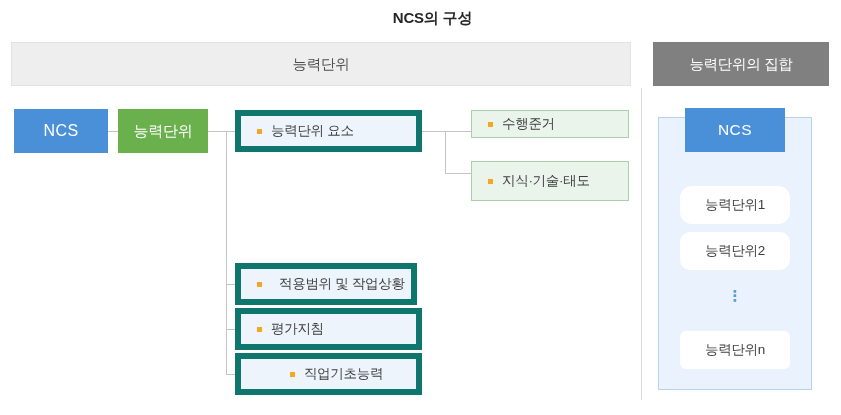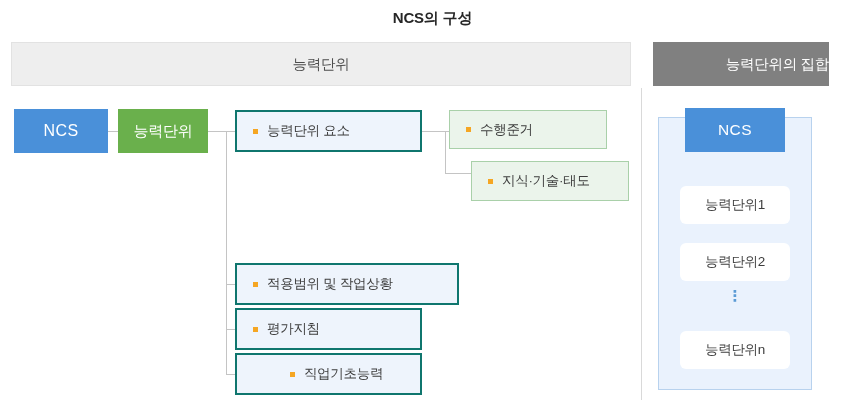--- a/index.html
+++ b/index.html
@@ -56,21 +56,21 @@
   .header-right {
     position: absolute;
     left: 653px;
     top: 42px;
     width: 176px;
     height: 44px;
     background: #808080;
     box-sizing: border-box;
     display: flex;
     align-items: center;
-    justify-content: flex-end;
+    justify-content: center;
   }
   .header-right span {
     font-size: 14.5px;
     color: #ffffff;
     letter-spacing: -0.3px;
   }
 
   
   .panel-divider {
     position: absolute;
@@ -124,32 +124,32 @@
   }
   .leaf .bullet {
     width: 5px;
     height: 5px;
     background: #f5a623;
     margin-right: 9px;
     flex: 0 0 auto;
   }
   .leaf.blue {
     background: #eef4fc;
-    border: 2px solid #0f766e;
+    border: 6px solid #0f766e;
   }
   .leaf.green {
     background: #ebf4eb;
     border: 1px solid #a9d0a9;
   }
 
   .leaf-element   { left: 235px; top: 110px; width: 187px; height: 42px; }
-  .leaf-scope     { left: 235px; top: 263px; width: 224px; height: 42px; }
+  .leaf-scope     { left: 235px; top: 263px; width: 182px; height: 42px; gap: 8px; }
   .leaf-guide     { left: 235px; top: 308px; width: 187px; height: 42px; }
   .leaf-basic     { left: 235px; top: 353px; width: 187px; height: 42px; justify-content: center; }
-  .leaf-criteria  { left: 449px; top: 110px; width: 158px; height: 39px; }
+  .leaf-criteria  { left: 471px; top: 110px; width: 158px; height: 28px; }
   .leaf-kst       { left: 471px; top: 153px; width: 158px; height: 40px; margin-top: 8px; }
 
   
   .conn {
     position: absolute;
     background: #c4c4c4;
   }
   .conn.h { height: 1px; }
   .conn.v { width: 1px; }
 
@@ -202,22 +202,22 @@
     height: 38px;
     background: #ffffff;
     border-radius: 6px;
     display: flex;
     align-items: center;
     justify-content: center;
     font-size: 13.5px;
     color: #3d3d3d;
     letter-spacing: -0.3px;
   }
-  .agg-item-1 { top: 186px; }
-  .agg-item-2 { top: 243px; }
+  .agg-item-1 { top: 186px; border-radius: 12px; }
+  .agg-item-2 { top: 232px; border-radius: 10px; }
   .agg-item-3 { top: 331px; align-items: center; }
   .agg-ellipsis {
     position: absolute;
     left: 680px;
     top: 282px;
     width: 110px;
     height: 26px;
     display: flex;
     align-items: center;
     justify-content: center;

